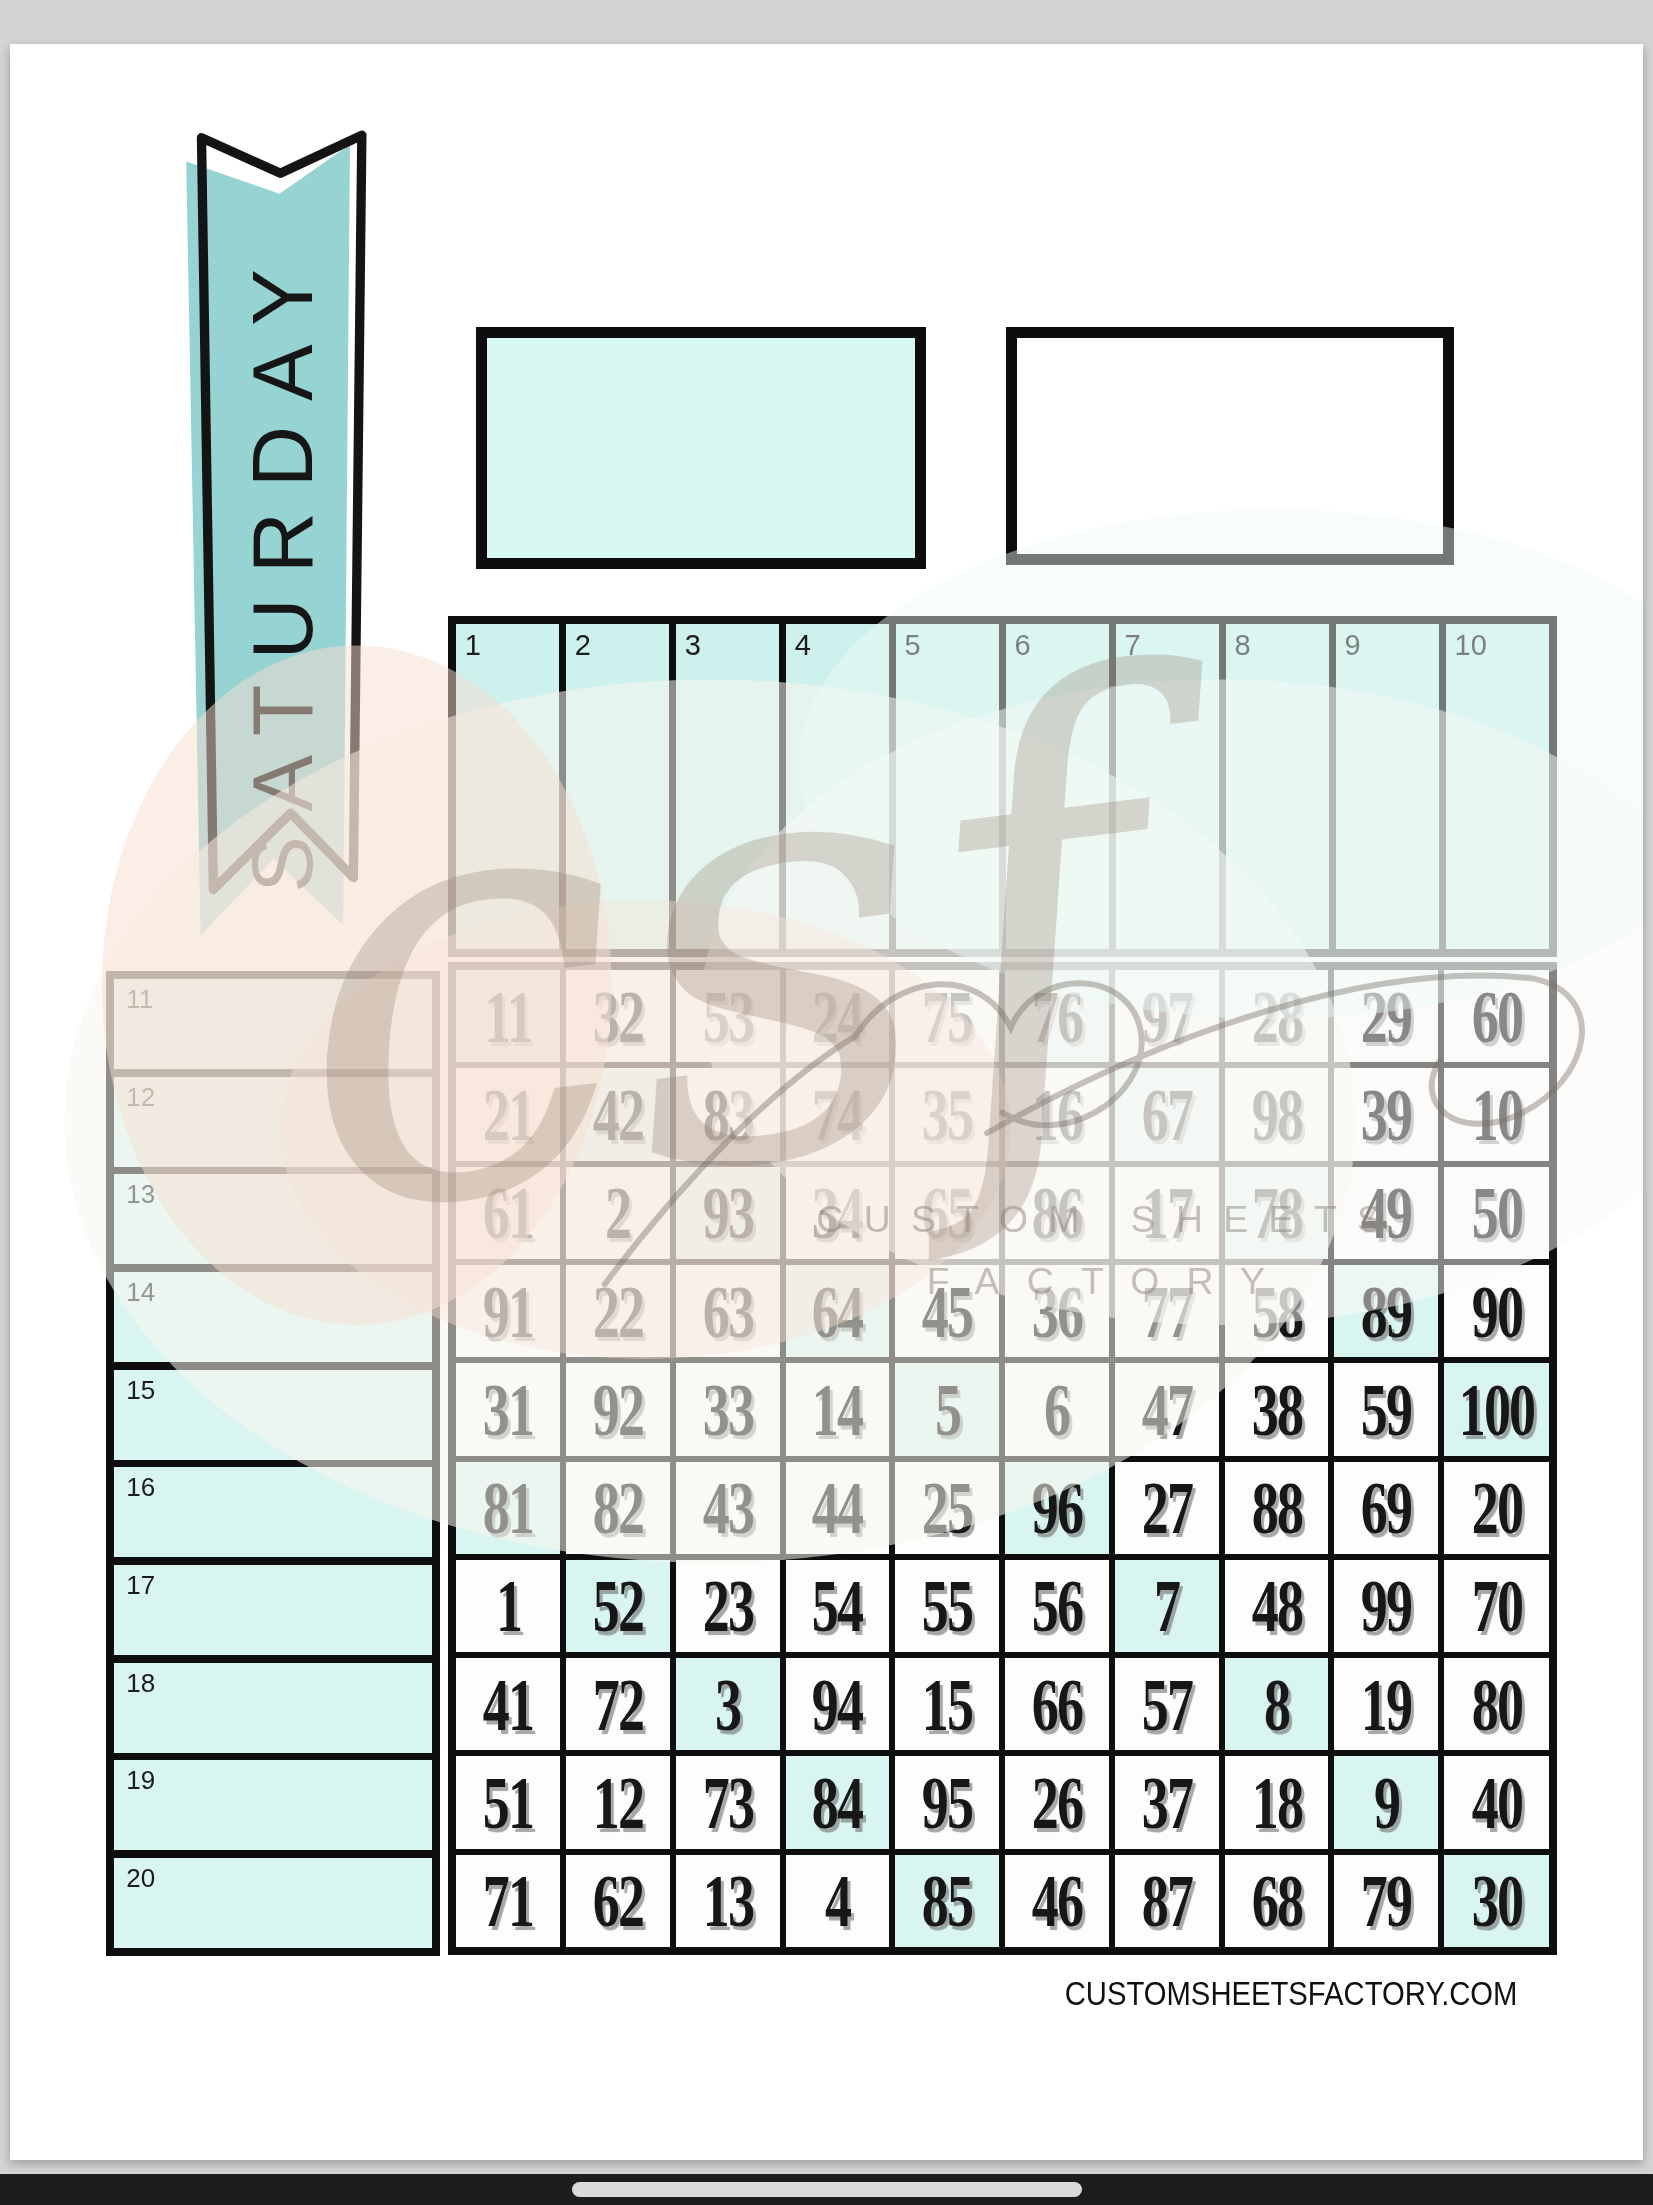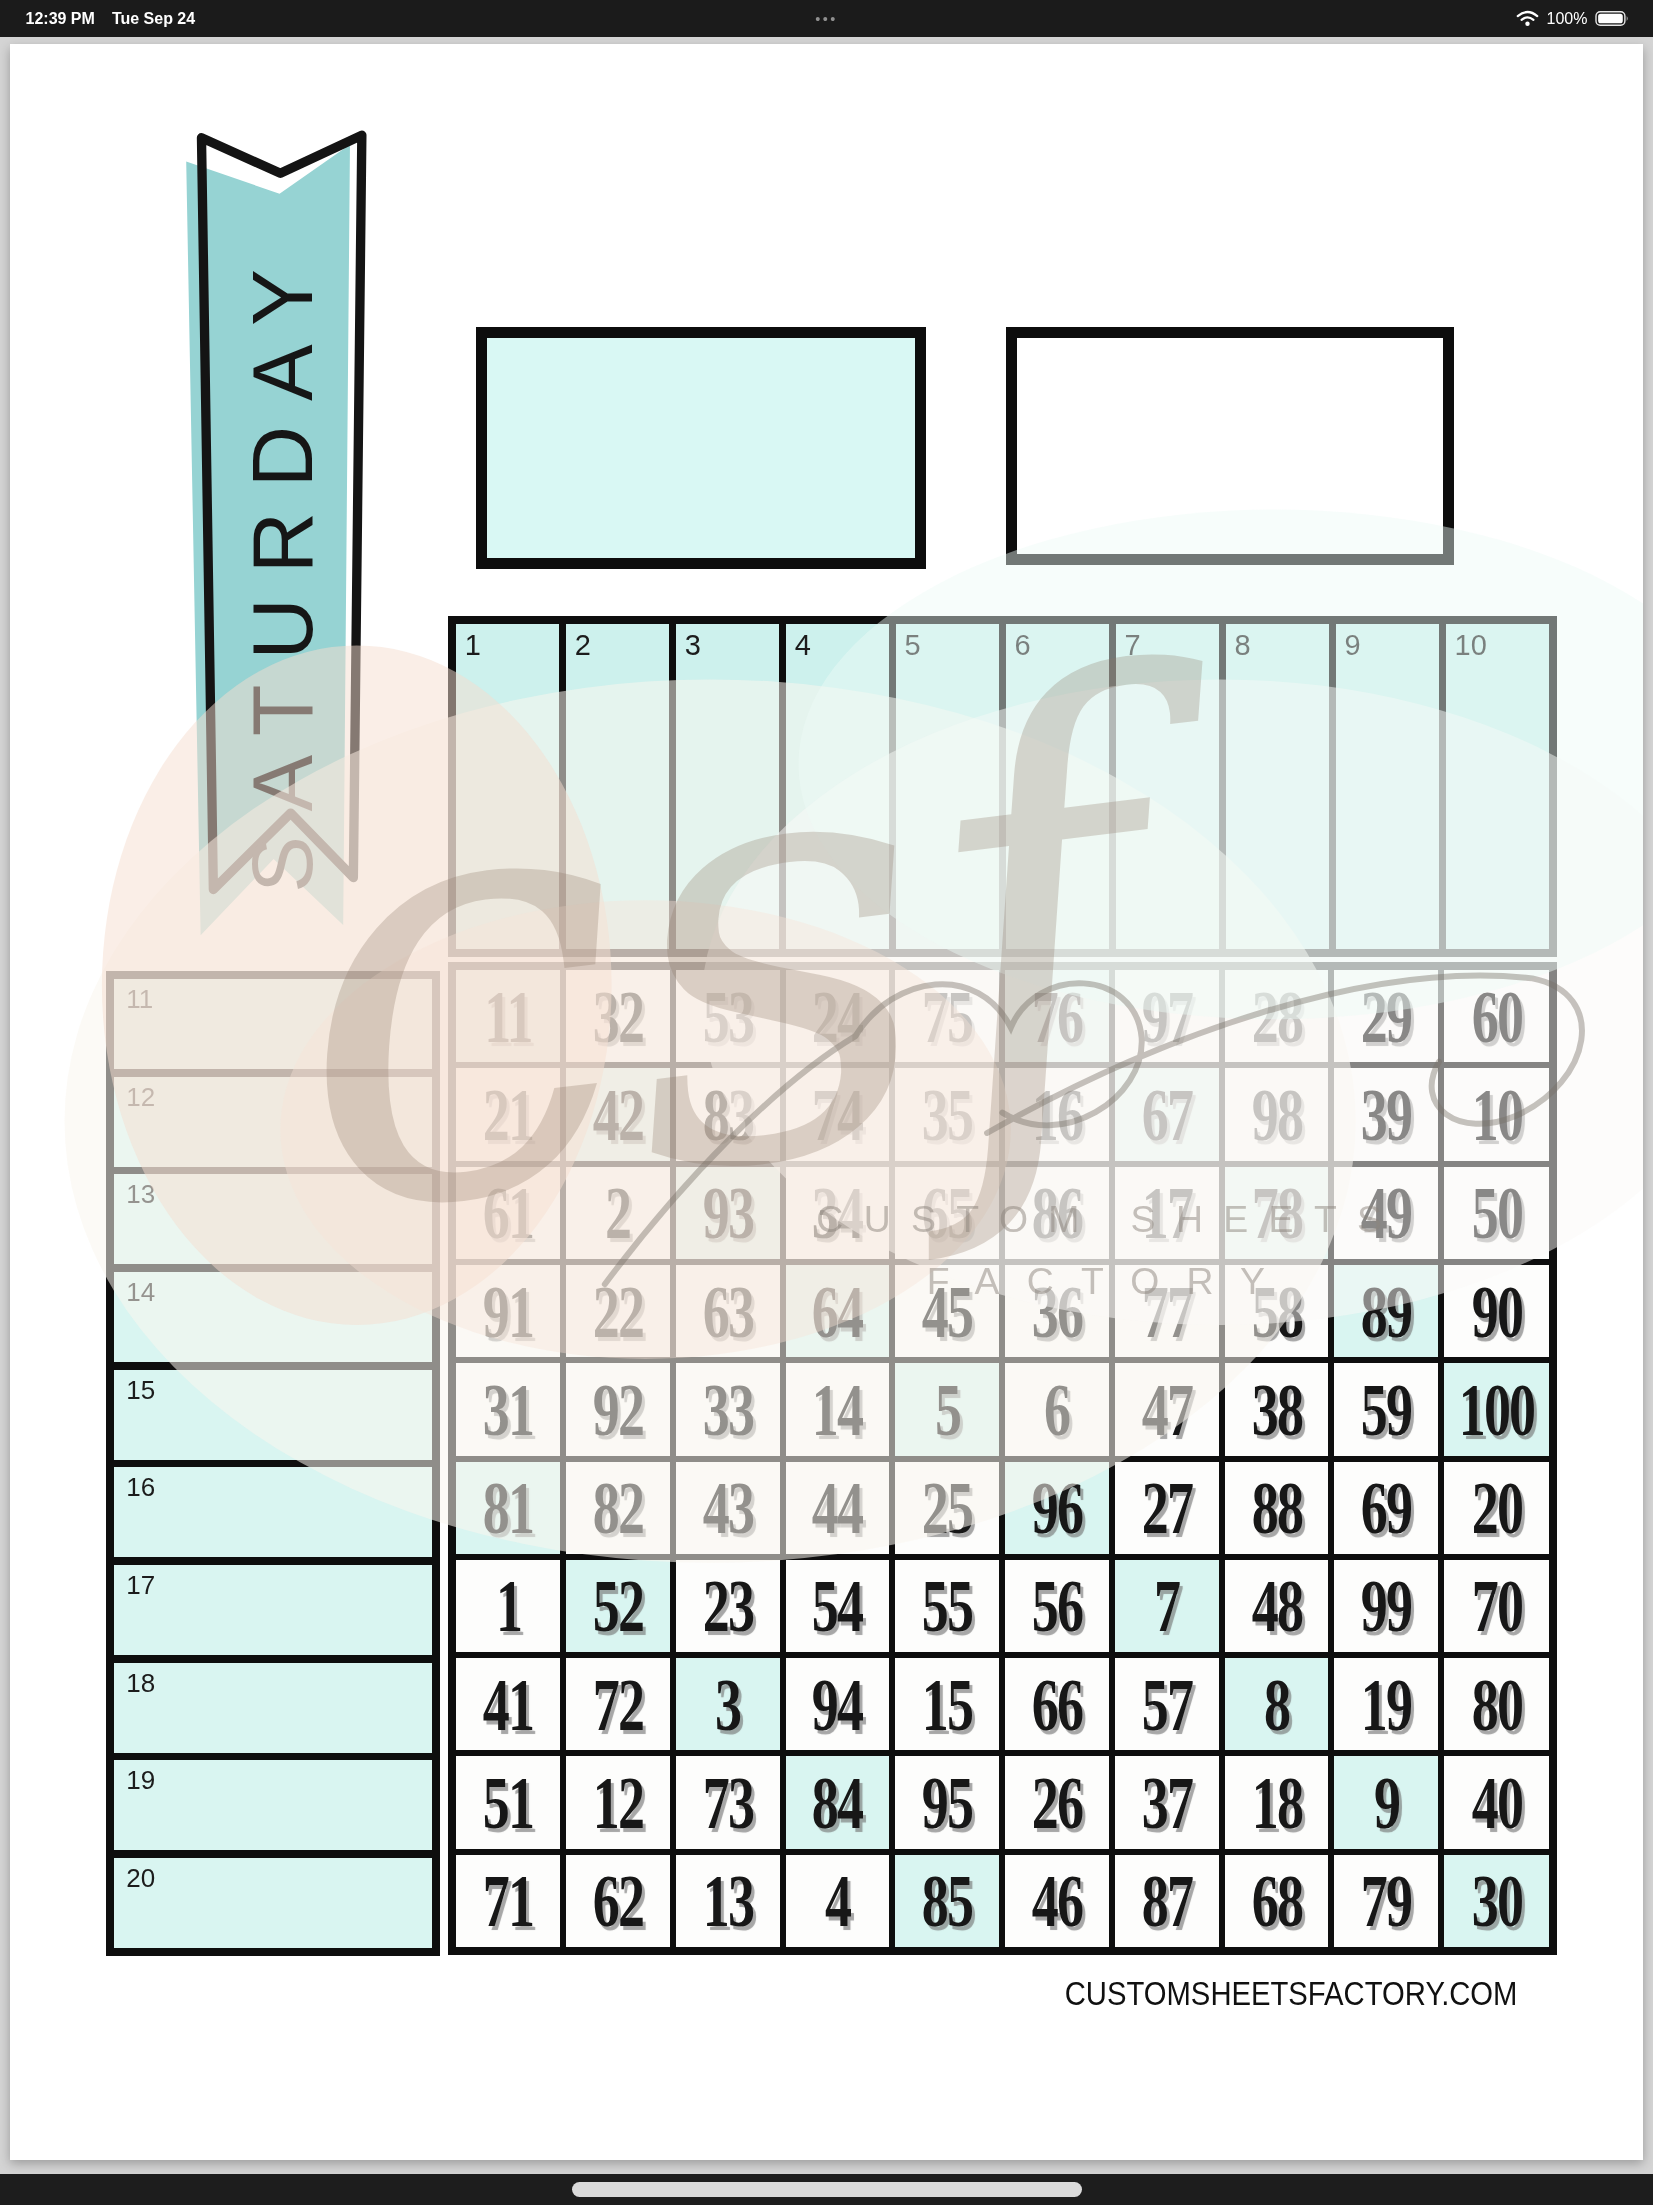--- a/index.html
+++ b/index.html
@@ -61,40 +61,20 @@
         transform:scaleX(.86);transform-origin:right center;letter-spacing:0px;}
 
   
   .wm{position:absolute;left:0;top:0;width:1633px;height:2116px;pointer-events:none;}
 </style>
 </head>
 <body>
 
 <div class="screen" style="--col-cell: #cdf1ed; --side-cell: #d9f5f1; --hl-cell: #d9f5f1; --box-mint: #d9f8f4; --grid-line: #0e0e0e;">
 
-  <div class="statusbar" style="background: rgb(27, 27, 27);">
-    <div class="sb-left">
-      <span>12:39 PM</span>
-      <span class="sb-date">Tue Sep 24</span>
-    </div>
-    <div class="sb-dots">•••</div>
-    <div class="sb-right">
-      <svg width="23" height="17" viewBox="0 0 27 20">
-        <path d="M2 7.2 Q13.5 -2.5 25 7.2" fill="none" stroke="#fff" stroke-width="2.6" stroke-linecap="round"></path>
-        <path d="M6.5 11.6 Q13.5 5.6 20.5 11.6" fill="none" stroke="#fff" stroke-width="2.6" stroke-linecap="round"></path>
-        <circle cx="13.5" cy="16.2" r="2.6" fill="#fff"></circle>
-      </svg>
-      <span>100%</span>
-      <svg width="36" height="17" viewBox="0 0 42 20">
-        <rect x="1" y="2" width="34" height="16" rx="5" fill="none" stroke="rgba(255,255,255,.9)" stroke-width="1.6"></rect>
-        <rect x="3.5" y="4.5" width="29" height="11" rx="3" fill="#fff"></rect>
-        <path d="M37 7 q3 3 0 6 Z" fill="rgba(255,255,255,.55)"></path>
-      </svg>
-    </div>
-  </div>
 
   <div class="page">
 
     <svg class="banner" viewBox="0 0 330 1030">
       <polygon points="25,40 135,78 218,20 210,940 128,862 42,952" fill="#96d3d3"></polygon>
       <path d="M43,12 L136,54 L232,9 L222,884 L148,808 L57,898 Z" fill="none" stroke="#141414" stroke-width="11" stroke-linejoin="round" stroke-linecap="round"></path>
       <text transform="translate(173 902) rotate(-90)" textLength="735" lengthAdjust="spacing" font-size="100" fill="#161616">SATURDAY</text>
     </svg>
 
     <div class="box mint"></div>

